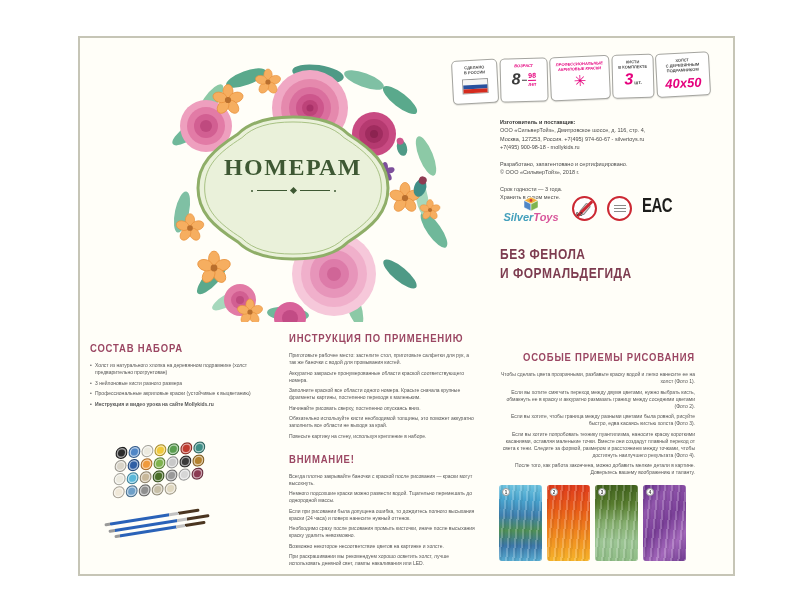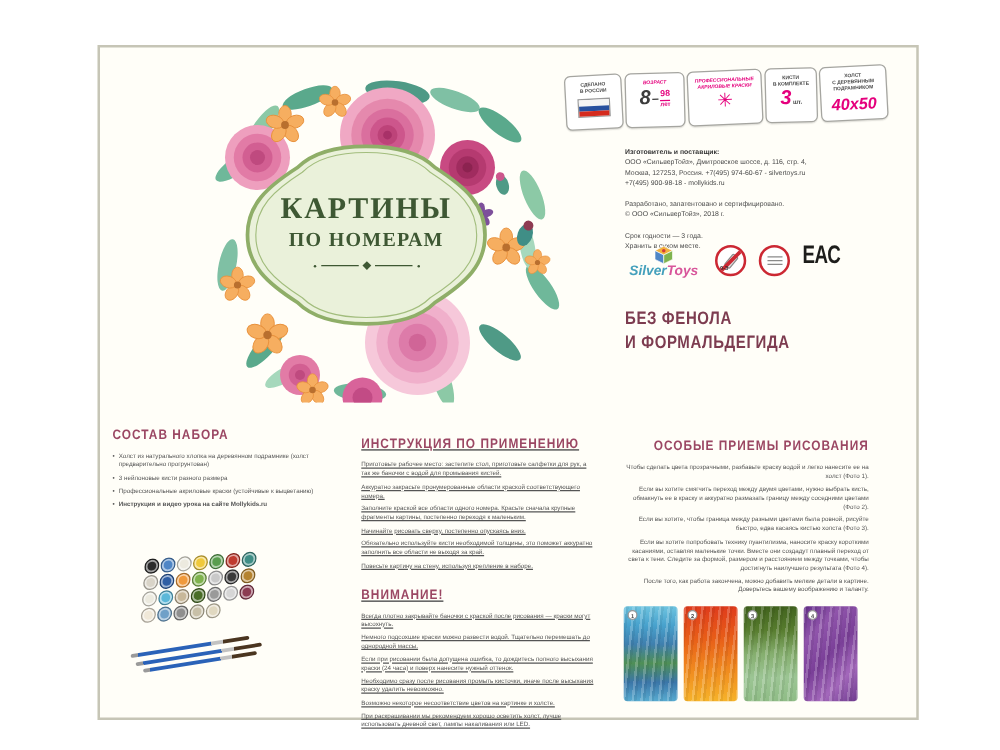--- a/index.html
+++ b/index.html
@@ -62,21 +62,21 @@
   .age03{position:absolute;left:2px;bottom:2px;font-size:4.5px;font-weight:700;color:#333;}
   .wl{display:block;width:12px;height:1.3px;background:#8a8a8a;margin:1px 0;}
   .eac{font-weight:700;font-size:15px;color:#1d1d1b;transform:scaleY(1.35);letter-spacing:-0.5px;}
 
   
   .nophenol{position:absolute;left:420px;top:208px;color:#7d3c50;font-weight:700;font-size:12px;letter-spacing:0.5px;line-height:1.3;transform:scaleY(1.2);transform-origin:top left;}
 
   
   .col{position:absolute;color:#555;}
   .col1{left:10px;top:304px;width:182px;}
-  .col2{left:209px;top:311px;width:186px;text-decoration:underline;}
+  .col2{left:209px;top:294px;width:186px;}
   .col3{left:419px;top:313px;width:196px;text-align:right;}
   .sec-h{color:#9b4763;font-weight:700;font-size:9.5px;letter-spacing:0.8px;margin:0 0 9px;transform:scaleY(1.15);transform-origin:top left;}
   .warn-h{margin-top:13px;}
   .para{font-size:5px;line-height:1.4;margin:0 0 3.5px;}
   .bullet{font-size:5px;line-height:1.4;margin:0 0 3.5px;padding-left:5px;position:relative;}
   .bullet::before{content:"•";position:absolute;left:0;top:0;}
   .bullets{margin-bottom:6px;}
 
   
   .kit-photo{position:absolute;left:20px;top:406px;width:140px;height:110px;}
@@ -244,22 +244,21 @@
       </g>
       <g transform="translate(234,88) rotate(-15)">
         <ellipse rx="5" ry="8" fill="#4f9a86"></ellipse>
           <circle cy="-7" r="3.5" fill="#cd568c"></circle>
       </g>
 
       <path d="M125,57 C150,57 168,62 180,74 C205,90 220,104 220,128 C220,152 205,166 180,182 C168,194 150,199 125,199 C100,199 82,194 70,182 C45,166 30,152 30,128 C30,104 45,90 70,74 C82,62 100,57 125,57 Z" fill="#eaf1da" stroke="#8fae68" stroke-width="3"></path>
       <path d="M125,57 C150,57 168,62 180,74 C205,90 220,104 220,128 C220,152 205,166 180,182 C168,194 150,199 125,199 C100,199 82,194 70,182 C45,166 30,152 30,128 C30,104 45,90 70,74 C82,62 100,57 125,57 Z" fill="none" stroke="#a2bd7d" stroke-width="1" transform="translate(125,128) scale(0.93) translate(-125,-128)"></path>
     </svg>
     <div class="plaque-text">
-      <div class="t1">КАРТИНЫ</div>
-      <div class="t2">ПО НОМЕРАМ</div>
+      <div class="t1">НОМЕРАМ</div>
       <div class="flourish">
         <i class="fl-dot"></i>
           <i class="fl-line"></i>
           <i class="fl-d"></i>
           <i class="fl-line"></i>
           <i class="fl-dot"></i>
       </div>
     </div>
   </div>
 

